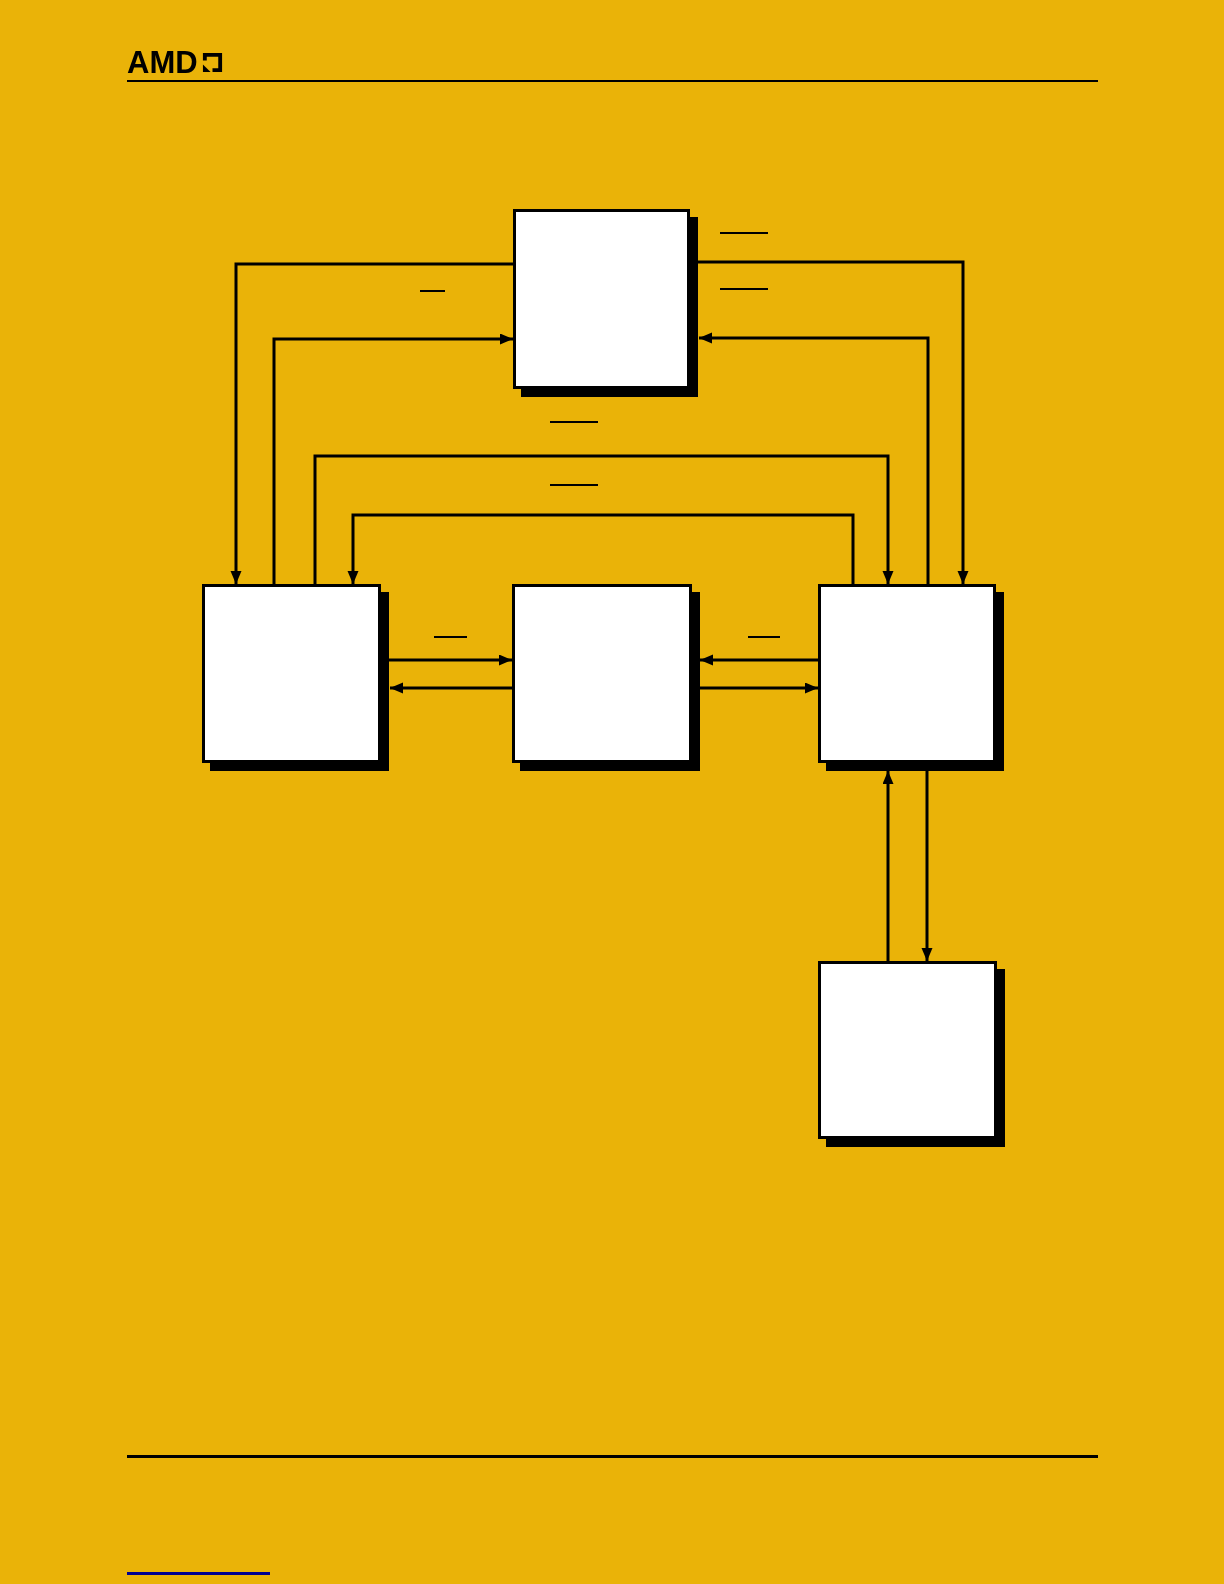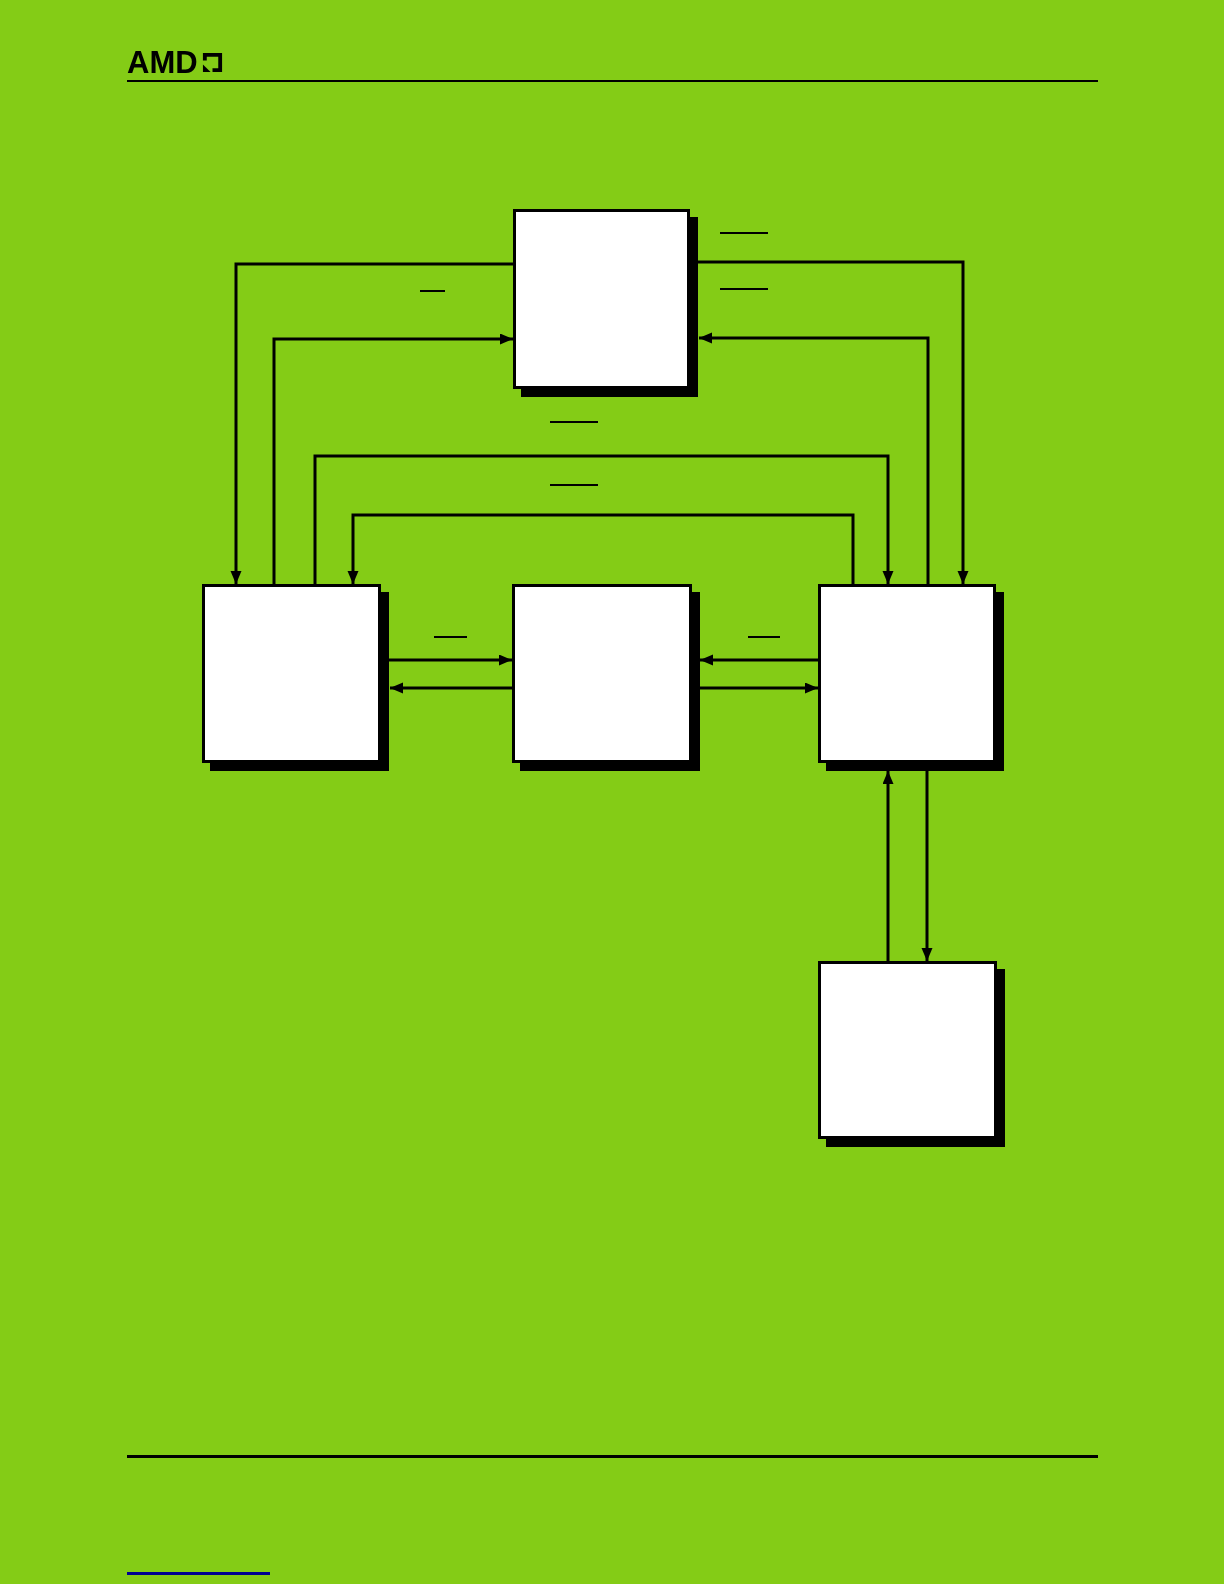--- a/index.html
+++ b/index.html
@@ -1,17 +1,17 @@
 <!DOCTYPE html>
 <html style="--color-ink: #000000; --color-link: #000091;"><head>
 <meta charset="utf-8">
 <style>
   html,body { margin:0; padding:0; background:#ffffff; }
   .page {
-    position:relative; width:1224px; height:1584px; background:#84cc16;
+    position:relative; width:1224px; height:1584px; background:#eab308;
     font-family:"Liberation Sans", sans-serif; overflow:hidden;
   }
   
   .logo { position:absolute; left:127px; top:47px; display:flex; align-items:center; gap:3px; color:var(--color-ink,#000); }
   .logo-text { font-weight:bold; font-size:31px; line-height:1; letter-spacing:0px; color:var(--color-ink,#000); }
   .logo-arrow { width:23px; height:23px; display:block; }
   .ink-stroke { stroke:var(--color-ink,#000); fill:none; }
   .ink-fill { fill:var(--color-ink,#000); }
   .rule { position:absolute; left:127px; width:971px; background:var(--color-ink,#000); }
   .header-rule { top:80px; height:2px; }

